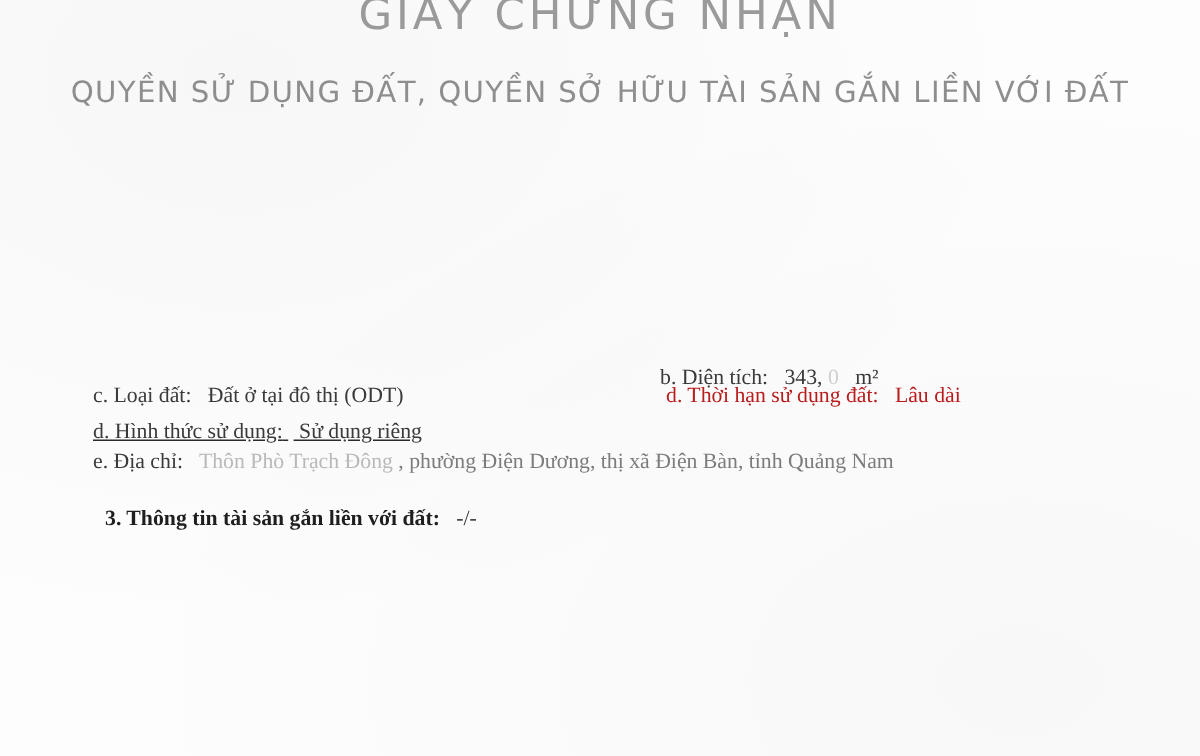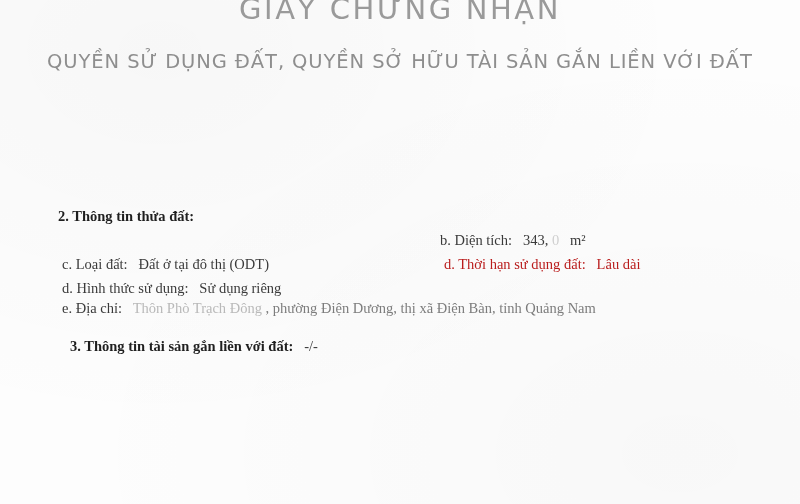--- a/index.html
+++ b/index.html
@@ -80,45 +80,42 @@
   .midfaint {
     color: #b91c1c;
   }
   .greyish {
     color: #7c7c7c;
   }
 
   .l1  { top: 164px; left: 60px; }
   .l2  { top: 208px; left: 58px; }
   .l3a { top: 232px; left: 62px; }
-  .l3b { top: 232px; left: 440px; }
+  .l3b { top: 244px; left: 440px; }
   .l4a { top: 256px; left: 62px; }
   .l4b { top: 256px; left: 444px; }
-  .l5  { top: 280px; left: 62px; }
+  .l5  { top: 280px; left: 62px; text-decoration: underline; }
   .l6  { top: 300px; left: 62px; text-align: right; }
   .l7  { top: 338px; left: 58px; margin-left: 12px; }
 
   .sp { display: inline-block; }
 </style>
 </head>
 <body>
 
 <div class="paper"></div>
 
 <div class="content">
 
   <div class="title-block">
     <div class="title-main">GIẤY CHỨNG NHẬN</div>
     <div class="title-sub">QUYỀN SỬ DỤNG ĐẤT, QUYỀN SỞ HỮU TÀI SẢN GẮN LIỀN VỚI ĐẤT</div>
   </div>
 
 
-  <div class="line l2">
-    <span class="bold">2. Thông tin thửa đất:</span>
-  </div>
 
 
   <div class="line l3b">
     <span class="reg">b. Diện tích:</span>
     <span class="sp">&nbsp;</span>
     <span class="reg">343,</span>
     <span class="vfaint">0</span>
     <span class="sp">&nbsp;</span>
     <span class="reg">m²</span>
   </div>

